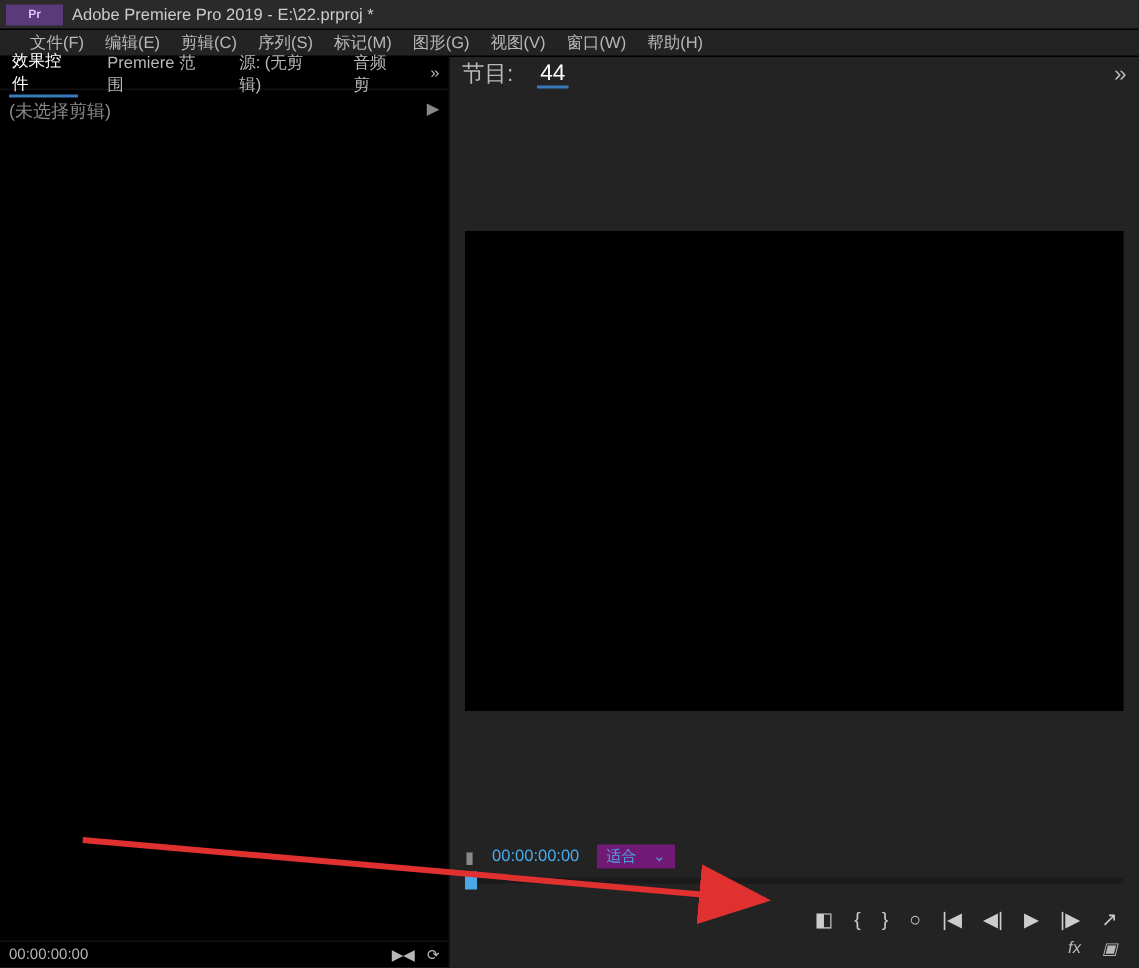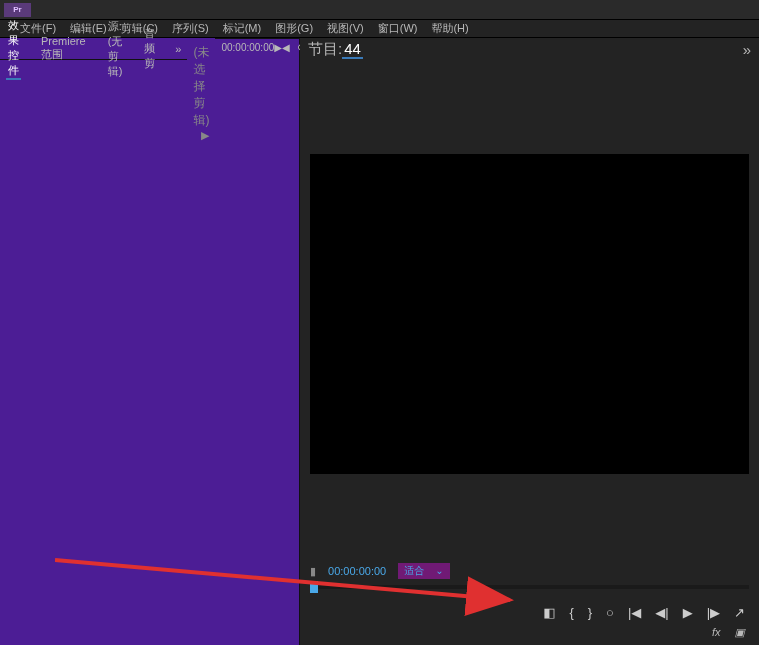--- a/index.html
+++ b/index.html
@@ -1,30 +1,30 @@
 <!DOCTYPE html>
 <html><head>
 <meta charset="utf-8">
 <style>
 * { margin: 0; padding: 0; box-sizing: border-box; font-family: "Microsoft YaHei", Arial, sans-serif; }
 body { background: #1e1e1e; color: #b8b8b8; font-size: 11px; overflow: hidden; width: 759px; height: 645px; }
 
 .titlebar { height: 20px; background: #2a2a2a; display: flex; align-items: center; padding: 0 4px; border-bottom: 1px solid #000; }
-.app-icon { width: 27px; height: 14px; background: #5a3a7a; margin-right: 6px; display: flex; align-items: center; justify-content: center; font-size: 8px; color: #e0c0ff; font-weight: bold; }
+.app-icon { width: 38px; height: 14px; background: #5a3a7a; margin-right: 6px; display: flex; align-items: center; justify-content: center; font-size: 8px; color: #e0c0ff; font-weight: bold; }
 .title-text { color: #ccc; font-size: 11px; }
 
 .menubar { height: 18px; background: #232323; display: flex; align-items: center; padding: 0 20px; gap: 14px; border-bottom: 1px solid #000; }
 .menubar span { cursor: pointer; font-size: 11px; }
 
 .main { display: flex; height: calc(100% - 38px); }
 
 .left-col { width: 300px; display: flex; flex-direction: column; background: #232323; }
 .right-col { flex: 1; display: flex; flex-direction: column; background: #232323; }
 
-.effects-panel { flex: 1; background: #4c1d95; border-right: 1px solid #111; display: flex; flex-direction: row; }
+.effects-panel { flex: 1; background: #000000; border-right: 1px solid #111; display: flex; flex-direction: column; }
 .tabs { height: 22px; display: flex; align-items: center; padding: 0 6px; gap: 18px; font-size: 11px; border-bottom: 1px solid #111; }
 .tab { cursor: pointer; padding: 0 2px; }
 .tab.active { border-bottom: 2px solid #3a7ab8; color: #fff; }
 .tab-menu { margin-left: auto; }
 .effects-body { flex: 1; padding: 6px; position: relative; }
 .no-clip { color: #888; font-size: 12px; }
 .effects-footer { height: 18px; border-top: 1px solid #111; display: flex; align-items: center; padding: 0 6px; font-size: 10px; }
 .footer-icons { margin-left: auto; display: flex; gap: 8px; }
 
 .program-panel { flex: 1; position: relative; display: flex; flex-direction: column; }
@@ -39,20 +39,21 @@
 .transport span { cursor: pointer; }
 .fx-row { display: flex; justify-content: flex-end; gap: 14px; padding: 0 14px 6px; font-size: 11px; font-style: italic; }
 .dropdown-sel { background: #701a75; padding: 1px 6px; font-size: 10px; }
 .arrow-ann { position: absolute; pointer-events: none; z-index: 100; }
 </style>
 </head>
 <body>
 
 <div class="titlebar">
   <div class="app-icon">Pr</div>
+  <div class="title-text">Adobe Premiere Pro 2019 - E:\22.prproj *</div>
 </div>
 
 <div class="menubar">
   <span>文件(F)</span>
   <span>编辑(E)</span>
   <span>剪辑(C)</span>
   <span>序列(S)</span>
   <span>标记(M)</span>
   <span>图形(G)</span>
   <span>视图(V)</span>
@@ -81,21 +82,21 @@
           <span>⟳</span>
         </div>
       </div>
     </div>
   </div>
 
   <div class="right-col">
     <div class="program-panel">
       <div class="program-tabs">
         <span>节目:</span>
-        <span class="tab active" style="margin-left:0">44</span>
+        <span class="tab active" style="margin-left:16px">44</span>
         <span class="tab-menu" style="margin-left:auto">»</span>
       </div>
       <div class="video-area">
         <div class="video-black"></div>
       </div>
       <div class="program-controls">
         <div class="time-row">
           <span style="color:#888">▮</span>
           <span>00:00:00:00</span>
           <span class="dropdown-sel"><span>适合</span> &nbsp;&nbsp;&nbsp;⌄</span>

